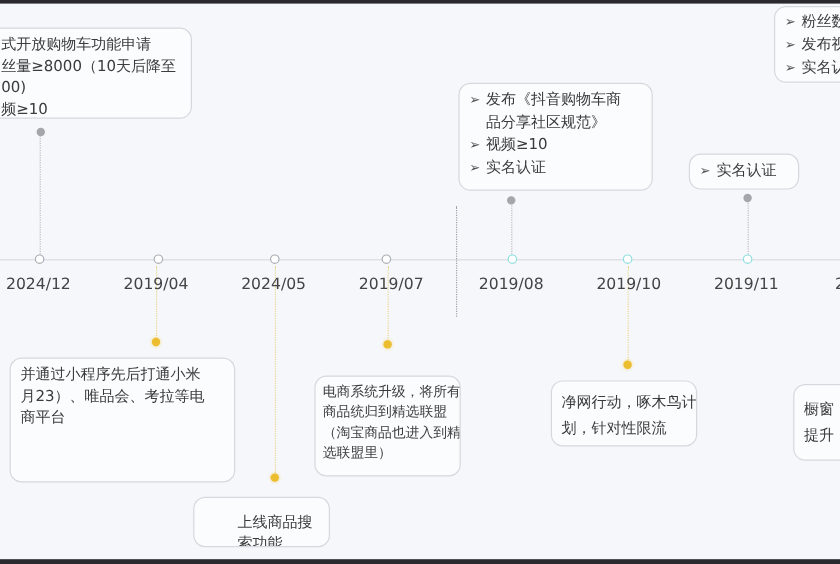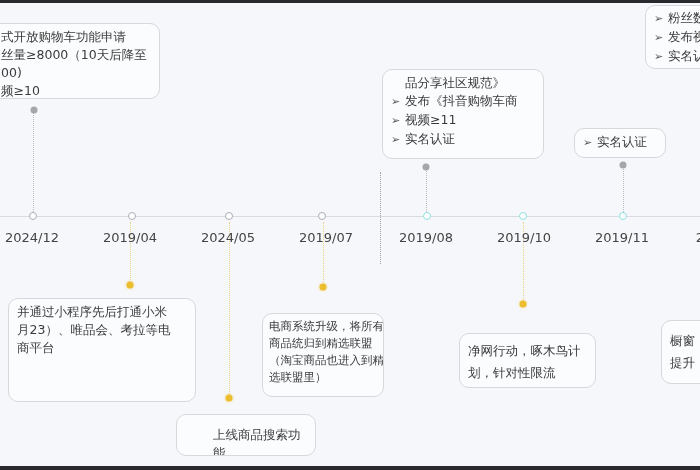--- a/index.html
+++ b/index.html
@@ -85,54 +85,54 @@
 <div class="date" style="left:700px;">2</div>
 
 <div class="card" style="left:-14px; top:23px; width:174px; height:76px; padding-left:14px;">
   <span class="plain">式开放购物车功能申请</span>
   <span class="plain">丝量≥8000（10天后降至</span>
   <span class="plain">00)</span>
   <span class="plain">频≥10</span>
 </div>
 
 <div class="card" style="left:382px; top:69px; width:162px; height:90px;">
+  <span class="li"><span class="arr">➢</span><span>发布《抖音购物车商</span></span>
   <span class="li"><span class="arr"></span><span>品分享社区规范》</span></span>
-  <span class="li"><span class="arr">➢</span><span>发布《抖音购物车商</span></span>
-  <span class="li"><span class="arr">➢</span><span>视频≥11</span></span>
+  <span class="li"><span class="arr">➢</span><span>视频≥10</span></span>
   <span class="li"><span class="arr">➢</span><span>实名认证</span></span>
 </div>
 
 <div class="card" style="left:574px; top:128px; width:92px; height:30px;">
   <span class="li"><span class="arr">➢</span><span>实名认证</span></span>
 </div>
 
 <div class="card" style="left:645px; top:5px; width:80px; height:64px; padding-top:3px;">
   <span class="li"><span class="arr">➢</span><span>粉丝数</span></span>
   <span class="li"><span class="arr">➢</span><span>发布视</span></span>
   <span class="li"><span class="arr">➢</span><span>实名认</span></span>
 </div>
 
 <div class="card" style="left:8px; top:298px; width:188px; height:104px;">
   <span class="plain">并通过小程序先后打通小米</span>
   <span class="plain">月23）、唯品会、考拉等电</span>
   <span class="plain">商平台</span>
 </div>
 
-<div class="card" style="left:176px; top:414px; width:140px; height:42px; padding-top:11px;padding-left:36px;">
+<div class="card" style="left:161px; top:414px; width:114px; height:42px; padding-top:11px;padding-left:36px;">
   <span class="plain">上线商品搜索功能</span>
 </div>
 
 <div class="card" style="left:262px; top:313px; width:122px; height:84px; padding-left:6px; padding-right:4px; font-size:11.5px; line-height:17px;">
   <span class="plain" style="white-space:nowrap;">电商系统升级，将所有</span>
   <span class="plain" style="white-space:nowrap;">商品统归到精选联盟</span>
   <span class="plain" style="white-space:nowrap;">（淘宝商品也进入到精</span>
   <span class="plain" style="white-space:nowrap;">选联盟里）</span>
 </div>
 
-<div class="card" style="left:459px; top:333px; width:137px; height:55px; padding-top:6px;">
+<div class="card" style="left:459px; top:317px; width:122px; height:55px; padding-top:6px;">
   <span class="plain" style="white-space:nowrap; line-height:22px;">净网行动，啄木鸟计</span>
   <span class="plain" style="white-space:nowrap; line-height:22px;">划，针对性限流</span>
 </div>
 
 <div class="card" style="left:661px; top:320px; width:60px; height:64px; padding-top:9px;">
   <span class="plain" style="white-space:nowrap; line-height:22px;">橱窗</span>
   <span class="plain" style="white-space:nowrap; line-height:22px;">提升</span>
 </div>
 
 <div class="bottombar"></div>

